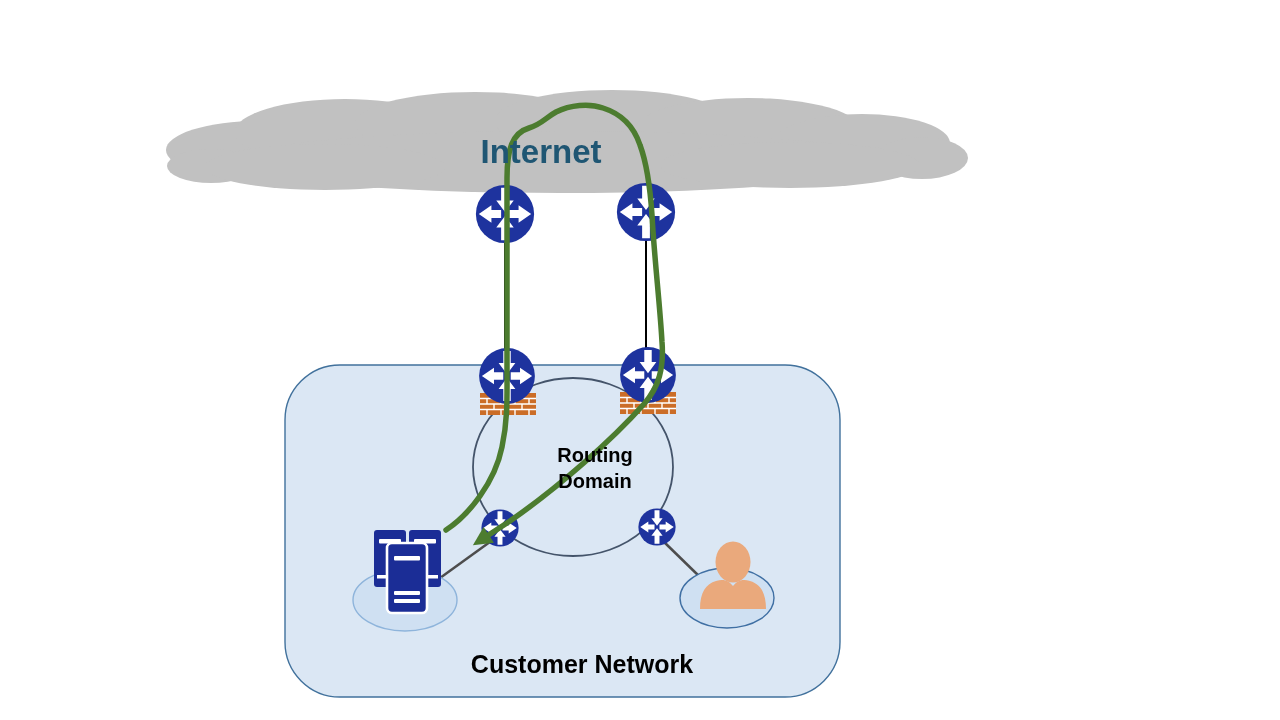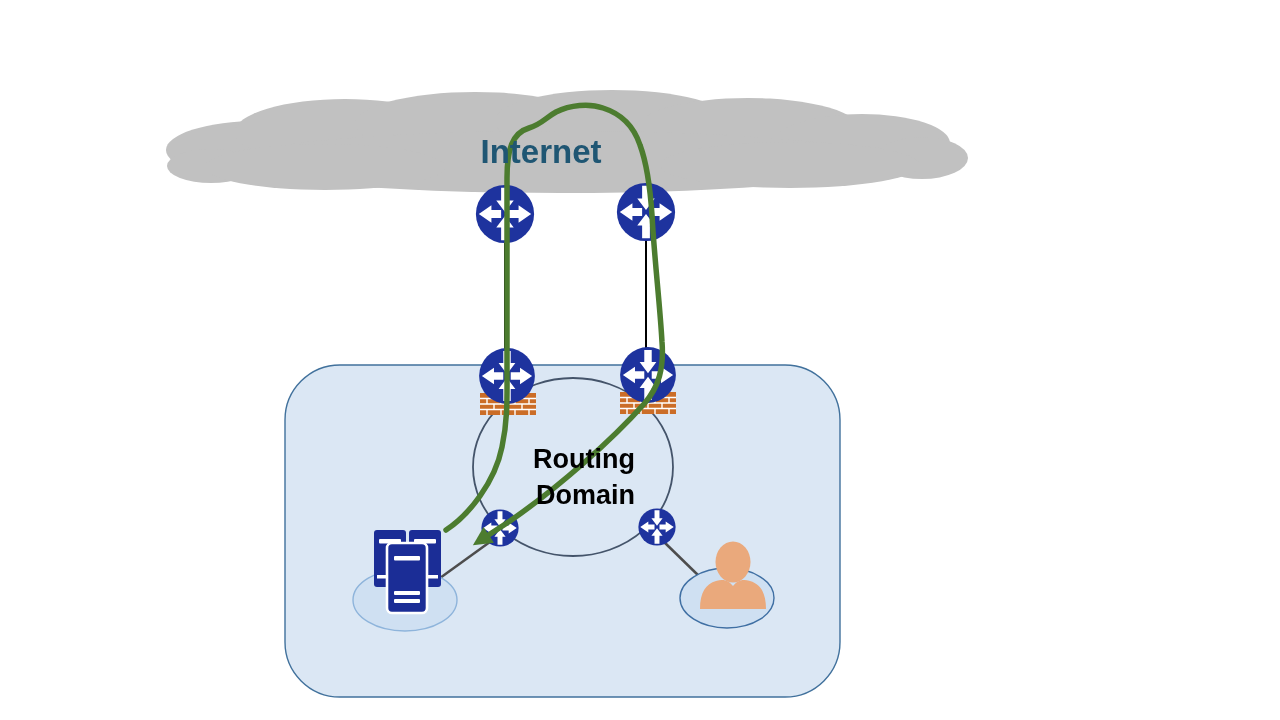--- a/index.html
+++ b/index.html
@@ -18,22 +18,22 @@
     font-weight:bold;
     color:var(--label-black,#000000);
     pointer-events:none;
   }
   .internet-label{
     left:390px;top:133px;width:302px;
     font-size:33px;
     color:var(--internet-text,#1f5673);
   }
   .routing-label{
-    left:517px;top:442px;width:118px;
-    font-size:27px;line-height:1.32;text-align:right;
+    left:536px;top:442px;width:118px;
+    font-size:20px;line-height:1.32;
   }
   .customer-label{
     left:382px;top:650px;width:400px;
     font-size:25px;
   }
 </style>
 </head>
 <body>
 
 <div class="stage">
@@ -124,13 +124,14 @@
              C 622 114 634 127 640 145
              C 647 164 650 185 652 215
              C 654 255 660 305 662 342
              C 664 368 659 387 644 404
              C 612 440 559 487 510 521
              L 484 538" fill="none" stroke="var(--path-green,#4c7c2f)" stroke-width="5.5" stroke-linecap="round" marker-end="url(#arrowhead)"></path>
   </svg>
 
   <div class="label internet-label">Internet</div>
   <div class="label routing-label">Routing Domain</div>
+  <div class="label customer-label">Customer Network</div>
 </div>
 
 </body></html>

